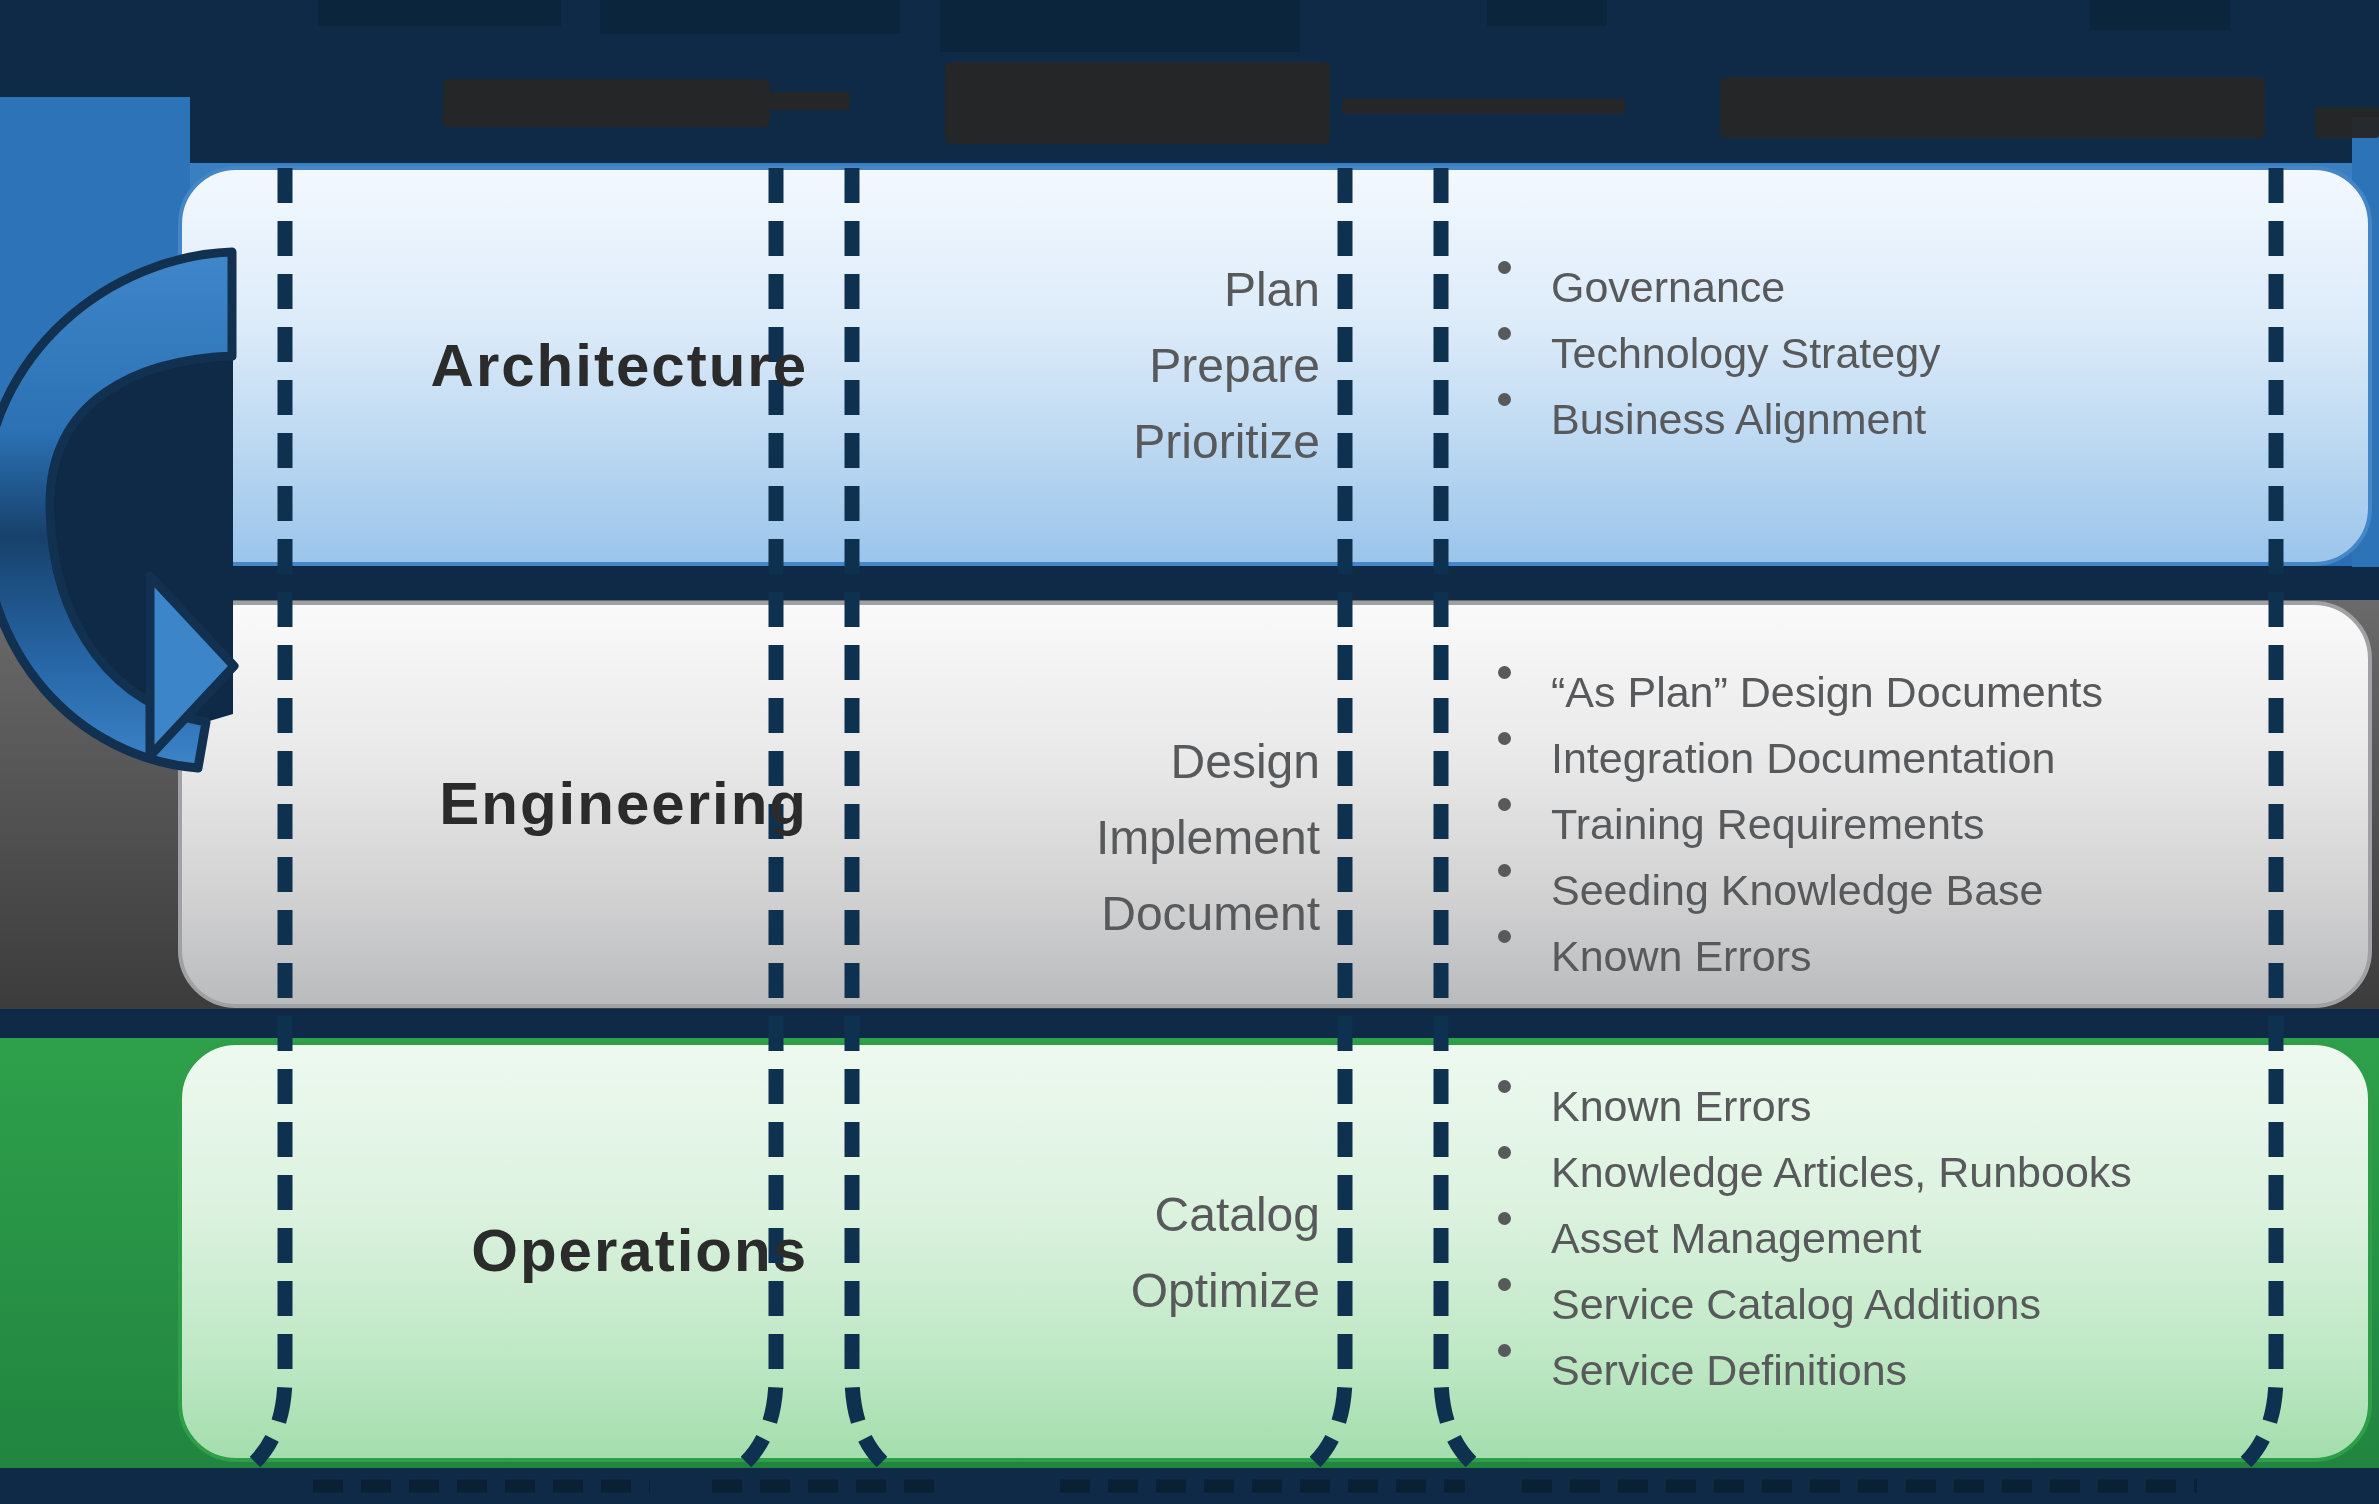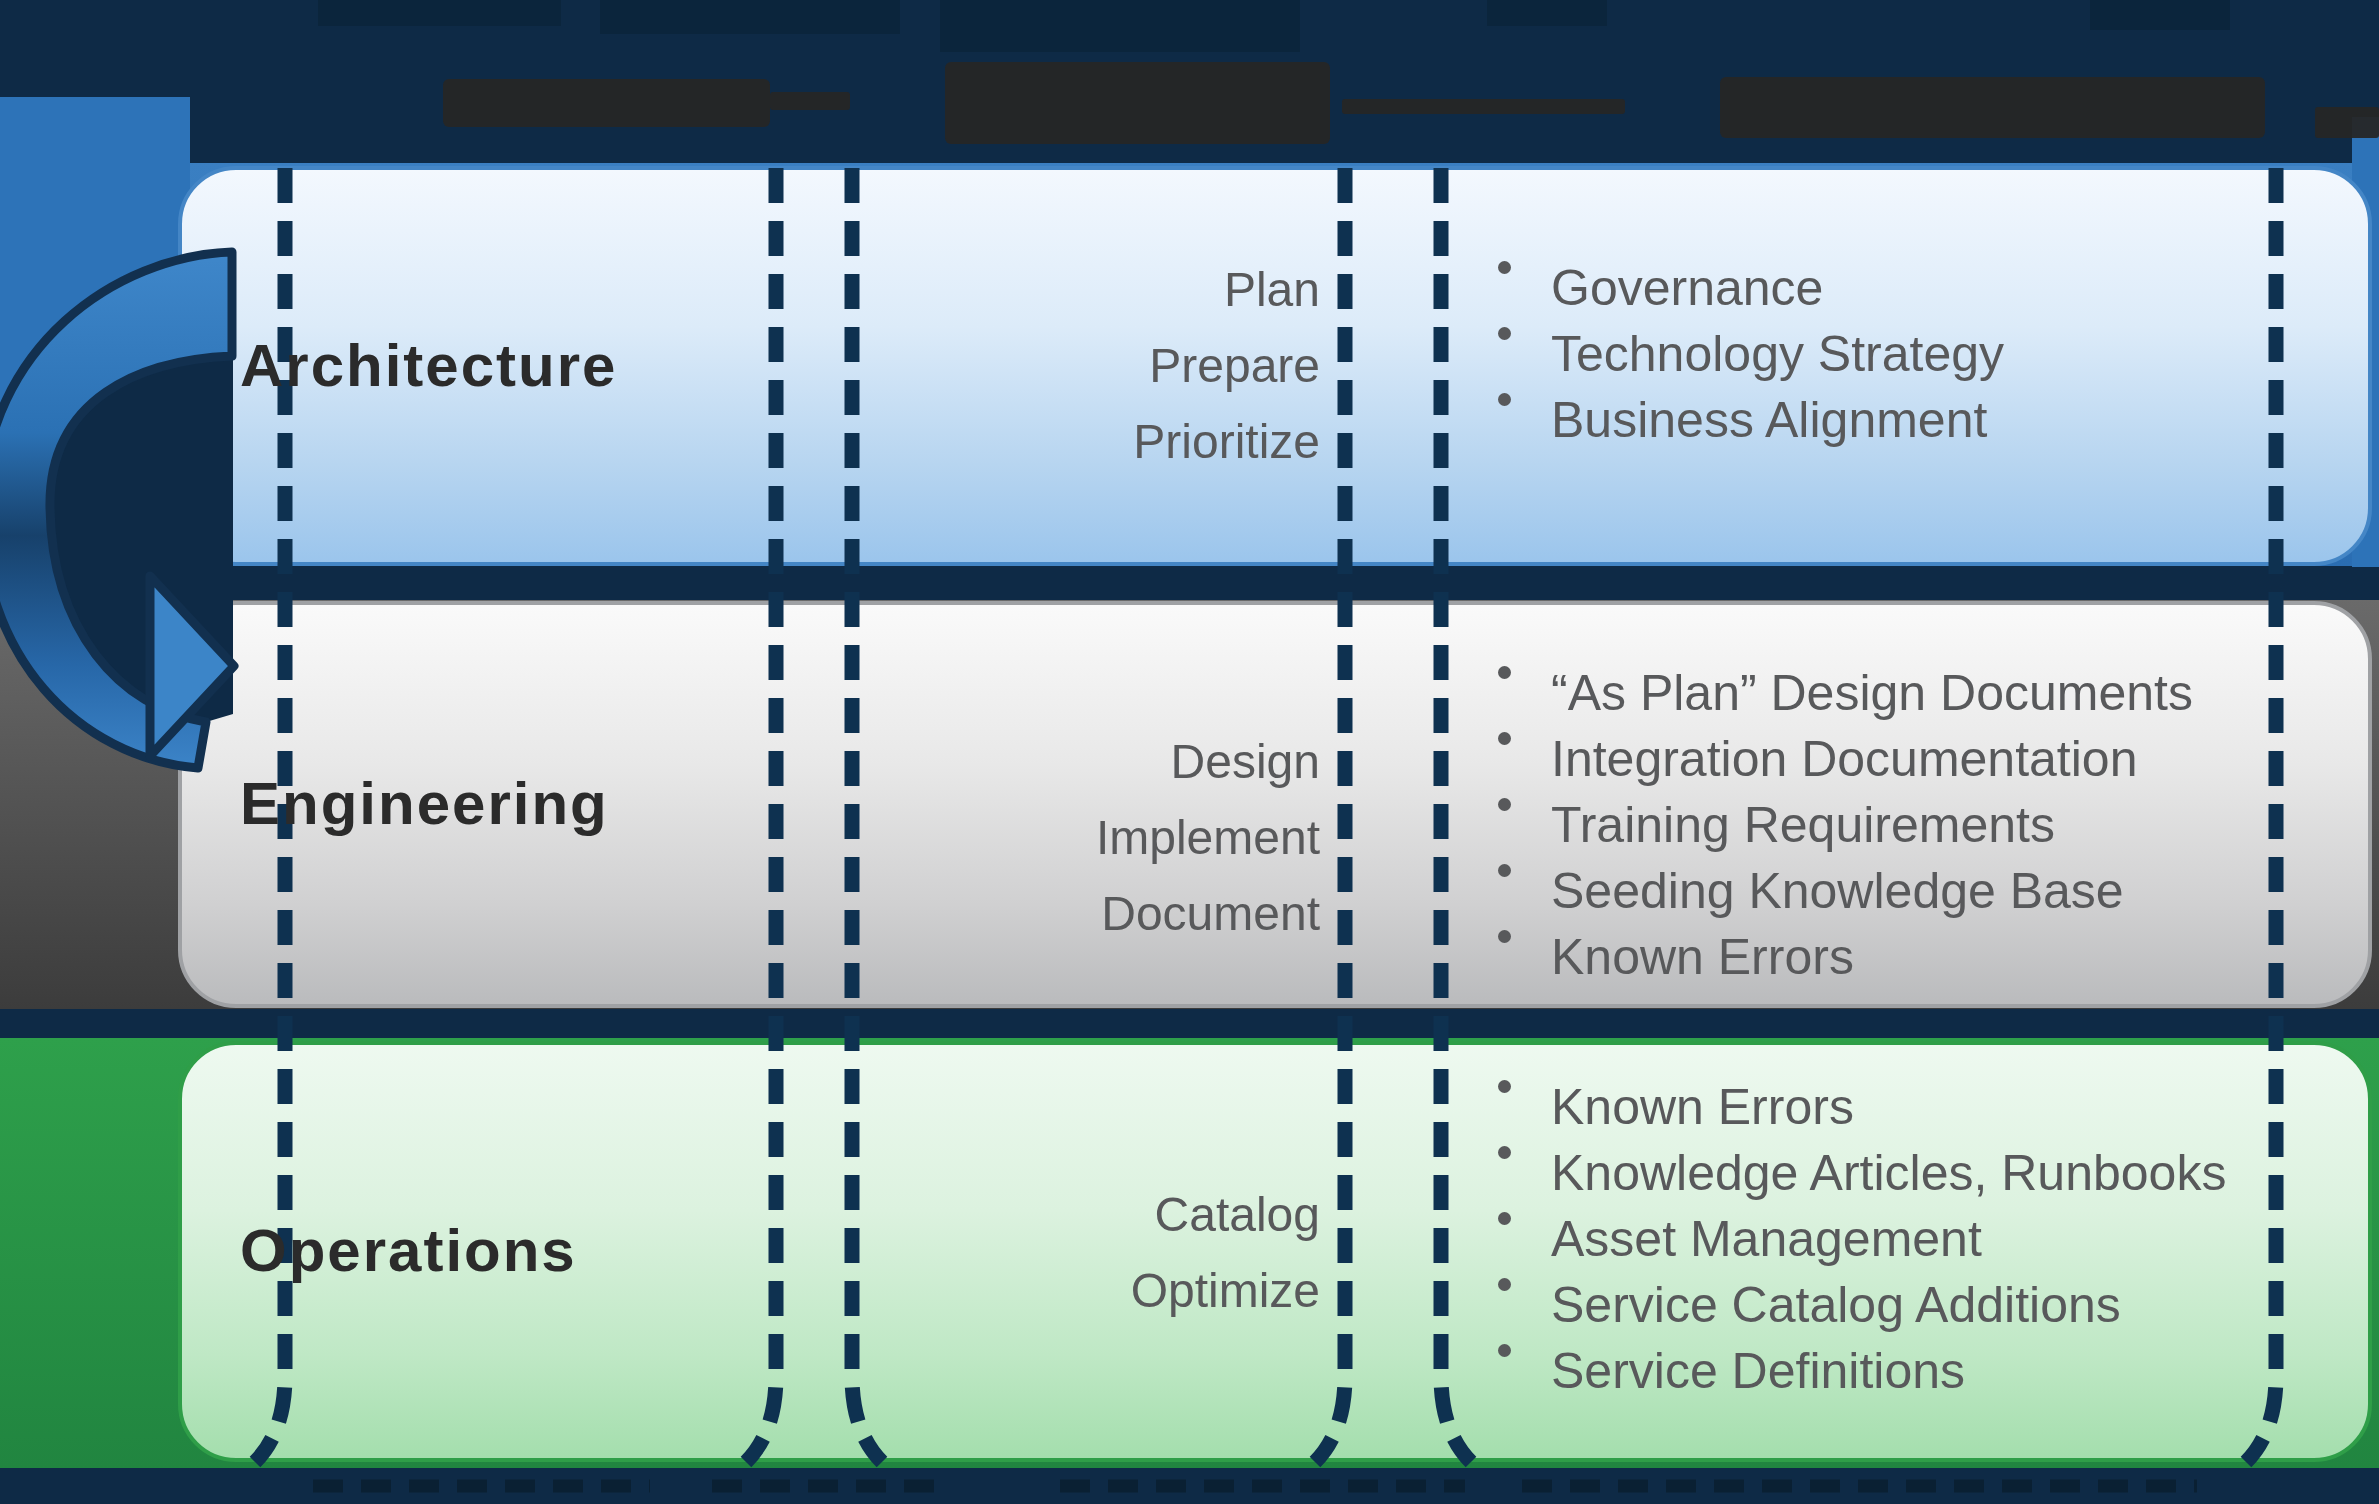--- a/index.html
+++ b/index.html
@@ -17,39 +17,39 @@
   
   .row-box{position:absolute;left:178px;width:2194px;border-radius:58px;box-sizing:border-box;}
   .box-architecture{top:166px;height:400px;border:4px solid #4486c6;
      background:linear-gradient(180deg,#f3f8fe 0%,#dcebf9 40%,#b7d5f0 75%,#9bc5ec 100%);}
   .box-engineering{top:601px;height:407px;border:4px solid #9fa1a4;
      background:linear-gradient(180deg,#fafafa 0%,#e8e8e8 40%,#d0d0d1 75%,#babbbd 100%);}
   .box-operations{top:1041px;height:421px;border:4px solid #2f9e48;
      background:linear-gradient(180deg,#eef9f0 0%,#dcf2df 40%,#bfe8c5 75%,#a4dead 100%);}
 
   
-  .row-label{position:absolute;left:240px;width:580px;text-align:left;
+  .row-label{position:absolute;left:228px;width:580px;text-align:right;
      font-size:60px;font-weight:700;letter-spacing:2px;color:#2b2b2b;line-height:70px;}
   .label-architecture{top:331px;}
   .label-engineering{top:769px;}
   .label-operations{top:1216px;}
 
   .fn-block{position:absolute;left:880px;width:440px;text-align:right;color:#58595b;
      font-size:48px;line-height:76px;}
   .fn-architecture{top:252px;}
   .fn-engineering{top:724px;}
   .fn-operations{top:1177px;}
 
   .bullets{position:absolute;left:1498px;width:800px;}
   .bullets-architecture{top:234px;}
   .bullets-engineering{top:639px;}
   .bullets-operations{top:1053px;}
   .bullet{display:flex;align-items:center;height:66px;}
   .dot{width:13px;height:13px;border-radius:50%;background:#58595b;flex:0 0 13px;margin-right:40px;}
-  .btext{font-size:50px;color:#58595b;white-space:nowrap;margin-top:41px;}
+  .btext{font-size:43px;color:#58595b;white-space:nowrap;margin-top:41px;}
 
   
   .redact{position:absolute;background:#262626;border-radius:6px;opacity:.95;}
   .faint{position:absolute;background:#0a2134;opacity:.55;}
 
   svg{position:absolute;left:0;top:0;}
 </style>
 </head>
 <body>
 

